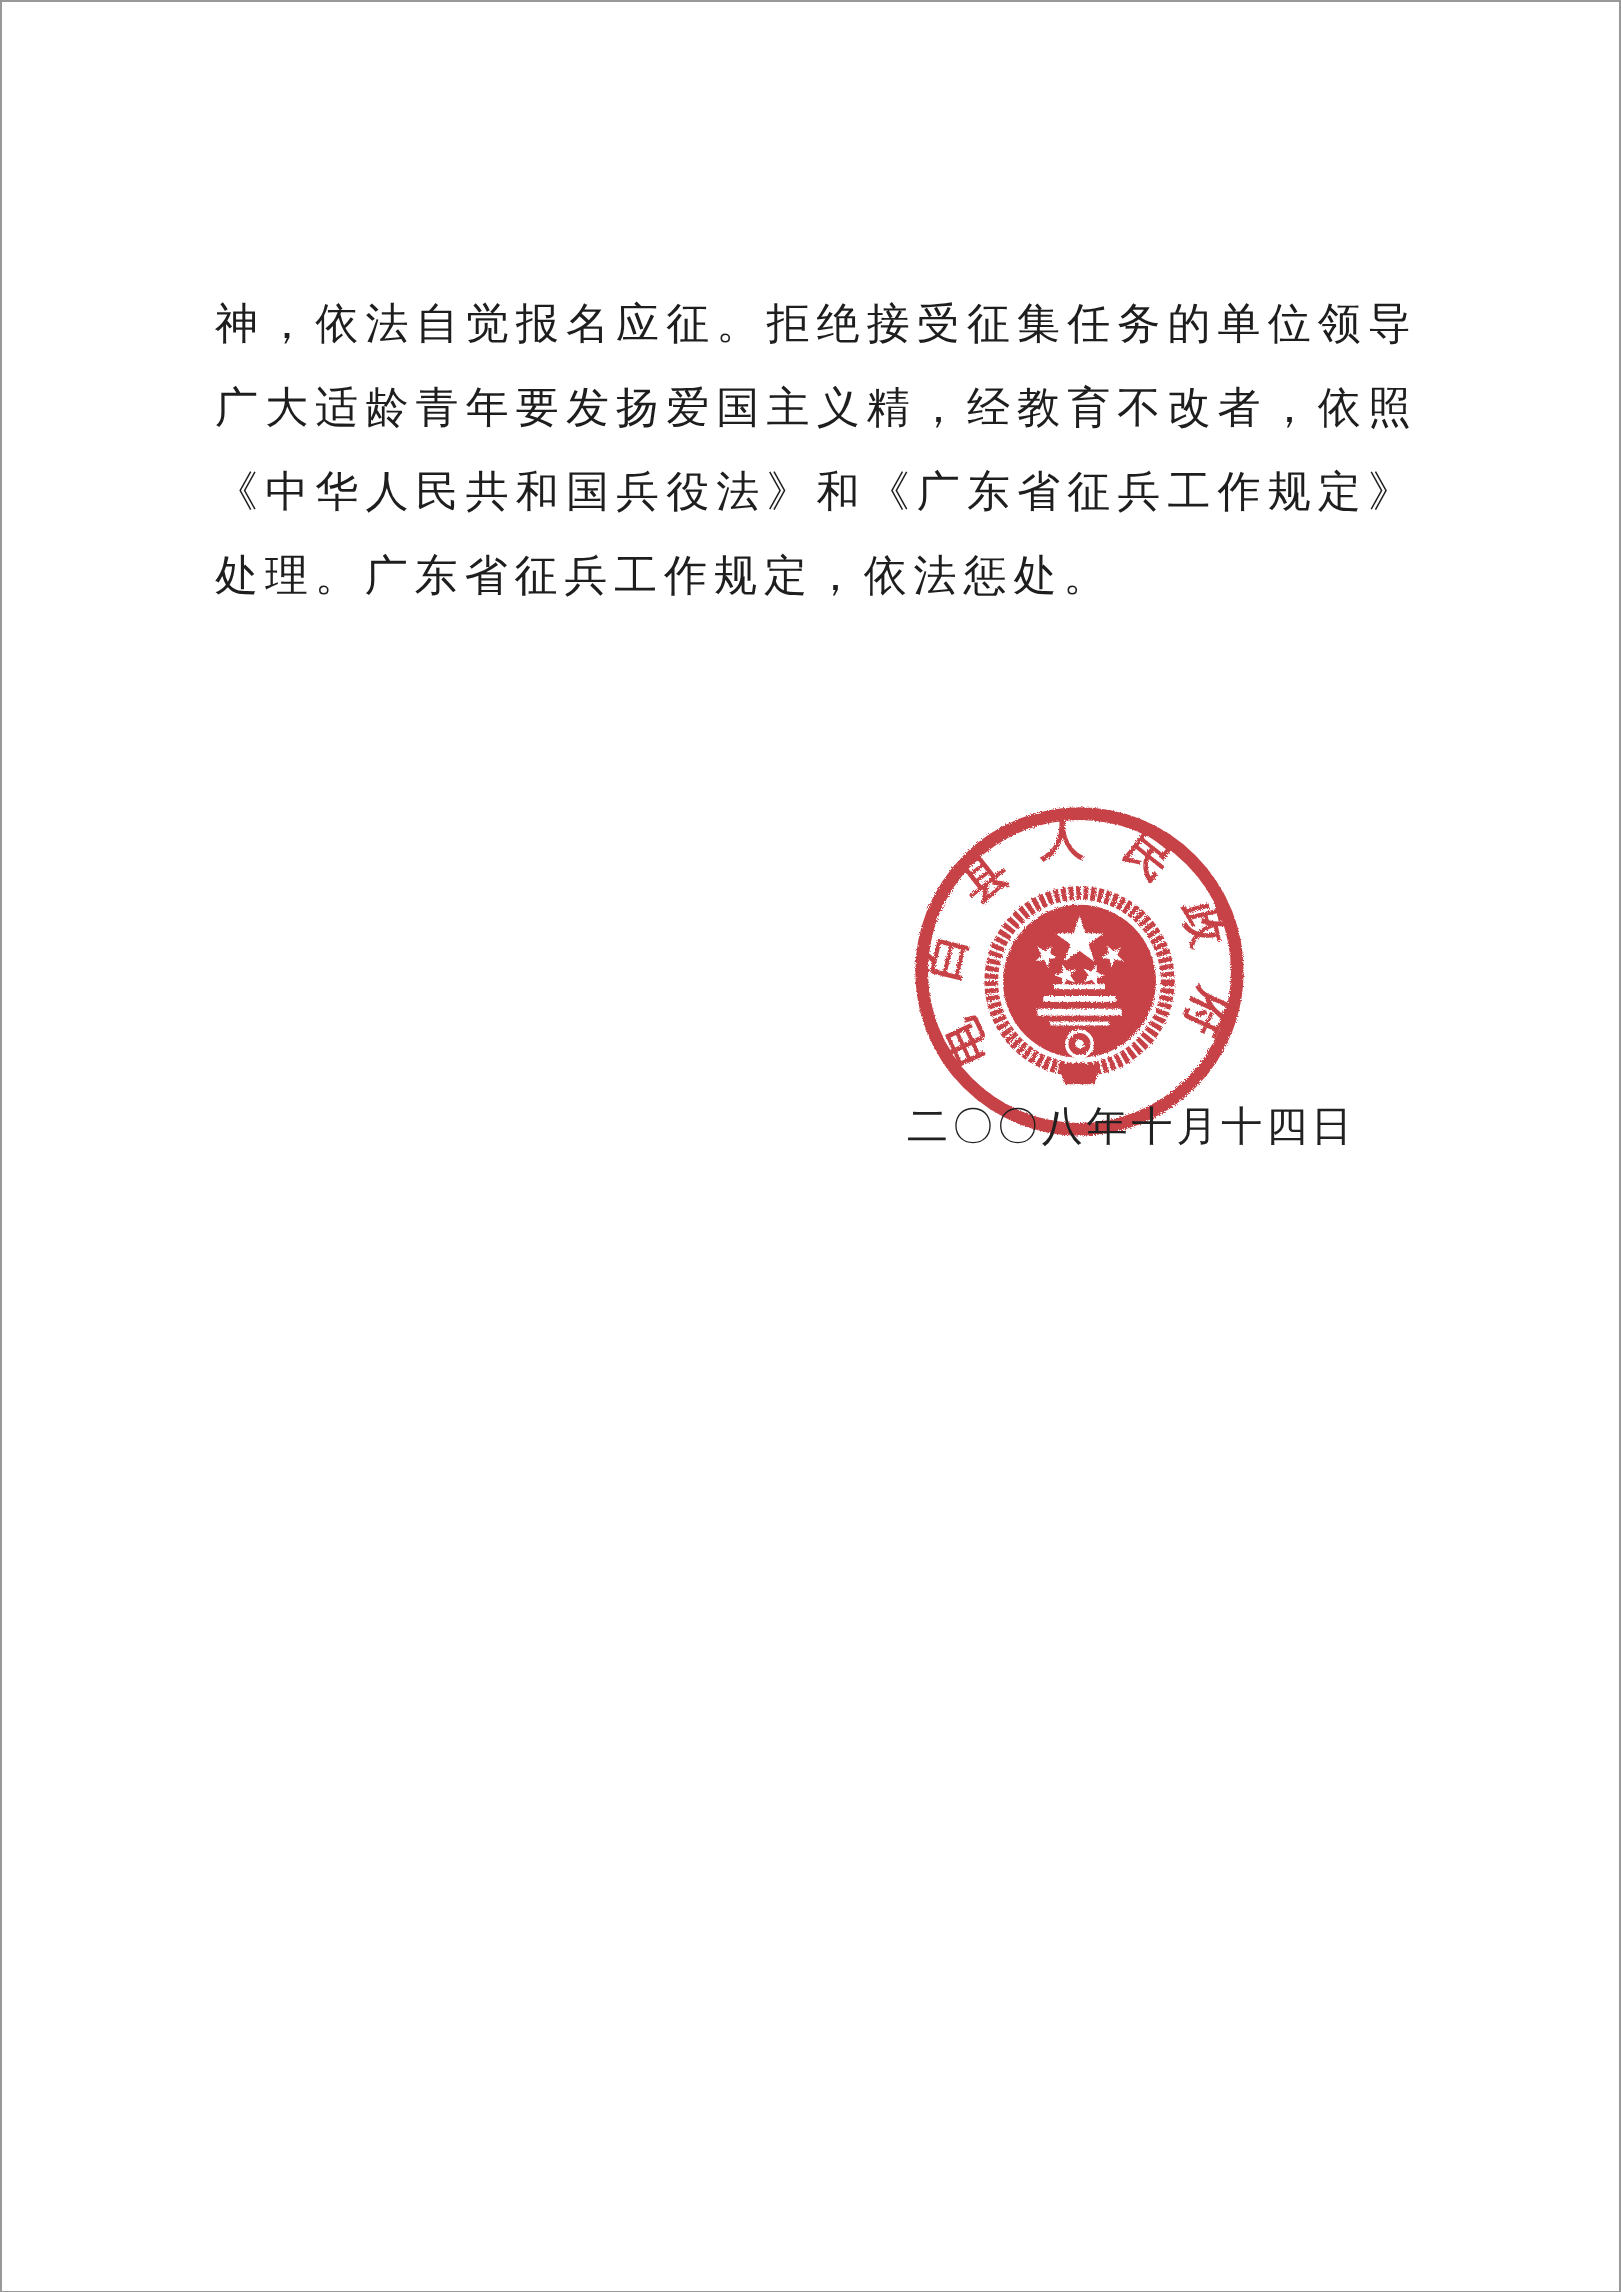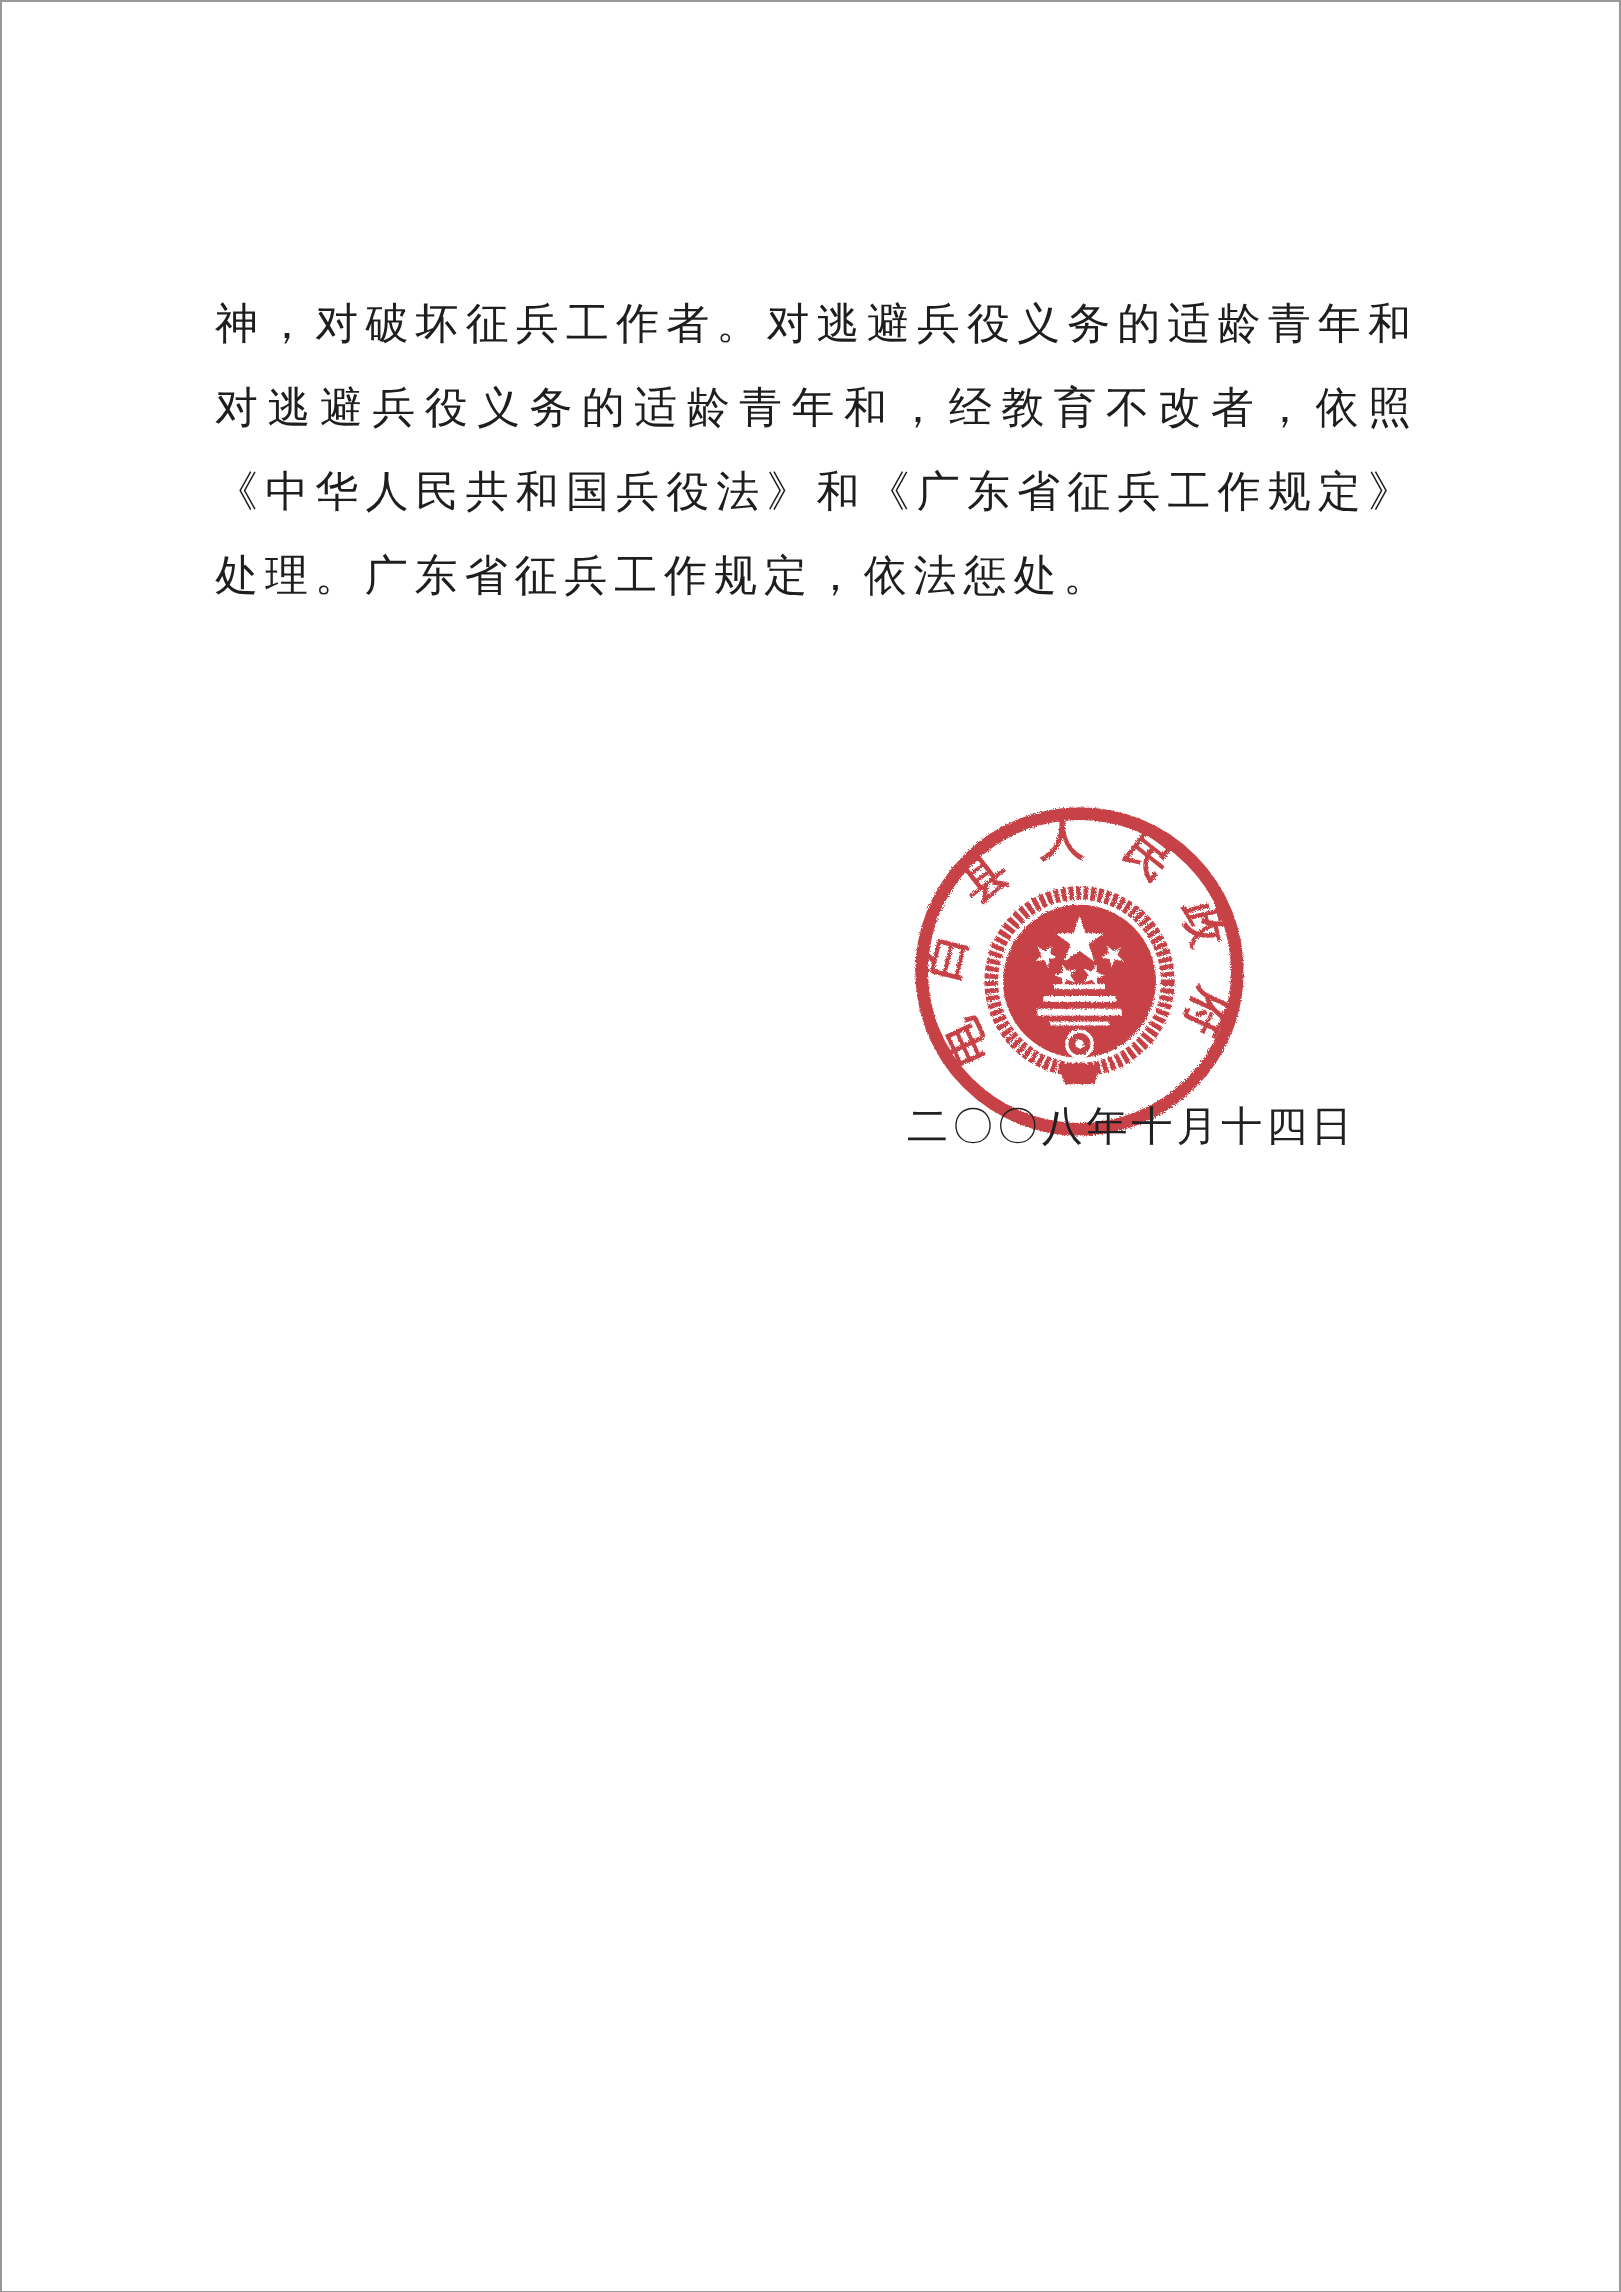--- a/index.html
+++ b/index.html
@@ -64,22 +64,22 @@
     z-index: 3;
     white-space: nowrap;
   }
 </style>
 </head>
 <body>
 
 <div class="page">
 
   <div class="body-text">
-    <div class="line justified">神，对破坏征兵工作者。对逃避兵役义务的适龄青年和</div>
-    <div class="line justified">对逃避兵役义务的适龄青年和，经教育不改者，依照</div>
+    <div class="line justified">神，依法自觉报名应征。拒绝接受征集任务的单位领导</div>
+    <div class="line justified">广大适龄青年要发扬爱国主义精，经教育不改者，依照</div>
     <div class="line justified">《中华人民共和国兵役法》和《广东省征兵工作规定》</div>
     <div class="line last">处理。广东省征兵工作规定，依法惩处。</div>
   </div>
 
   <svg class="seal" viewBox="-177 -177 354 354" xmlns="http://www.w3.org/2000/svg" xmlns:xlink="http://www.w3.org/1999/xlink">
     <defs>
       <filter id="roughen" x="-8%" y="-8%" width="116%" height="116%">
         <feTurbulence type="fractalNoise" baseFrequency="0.85" numOctaves="2" result="noise"></feTurbulence>
         <feDisplacementMap in="SourceGraphic" in2="noise" scale="4"></feDisplacementMap>
       </filter>

